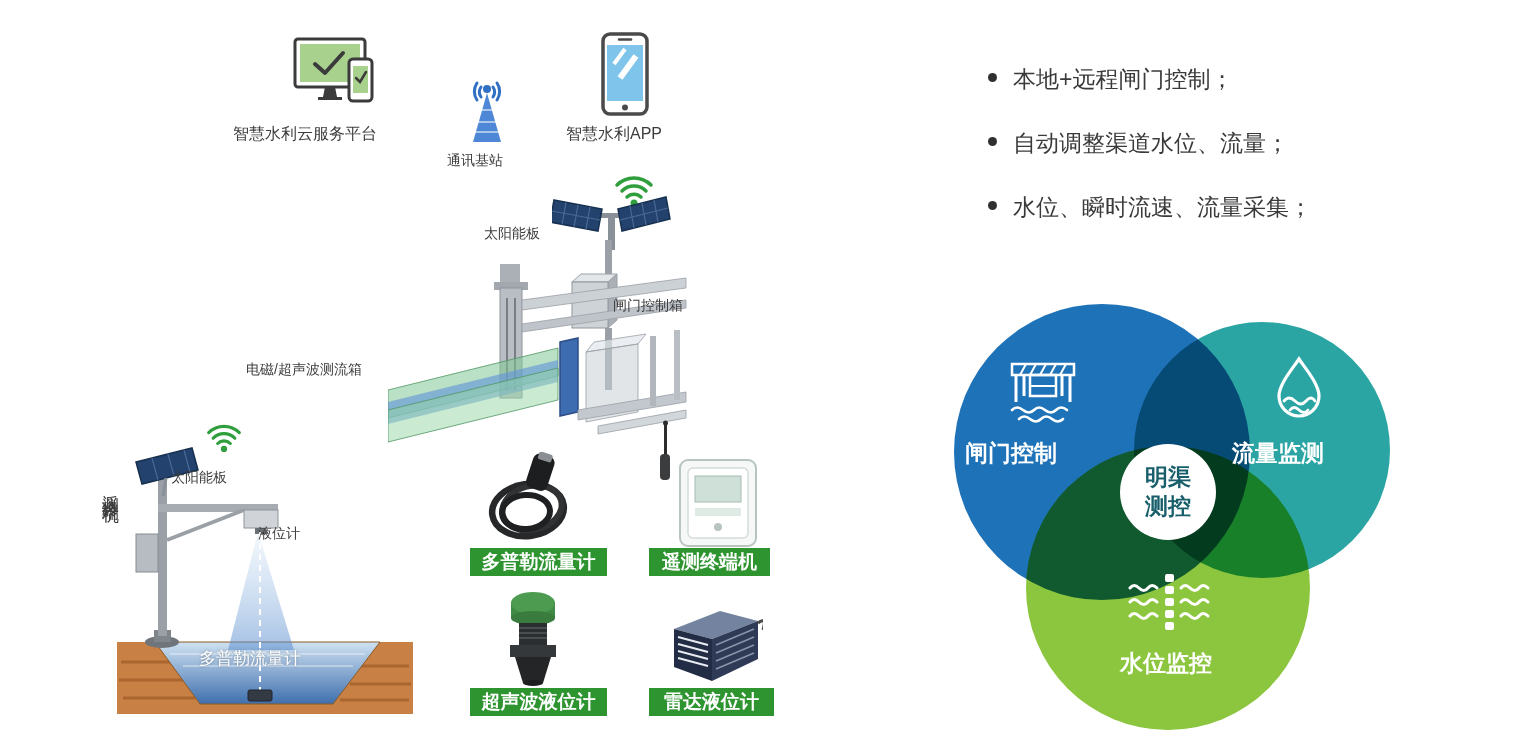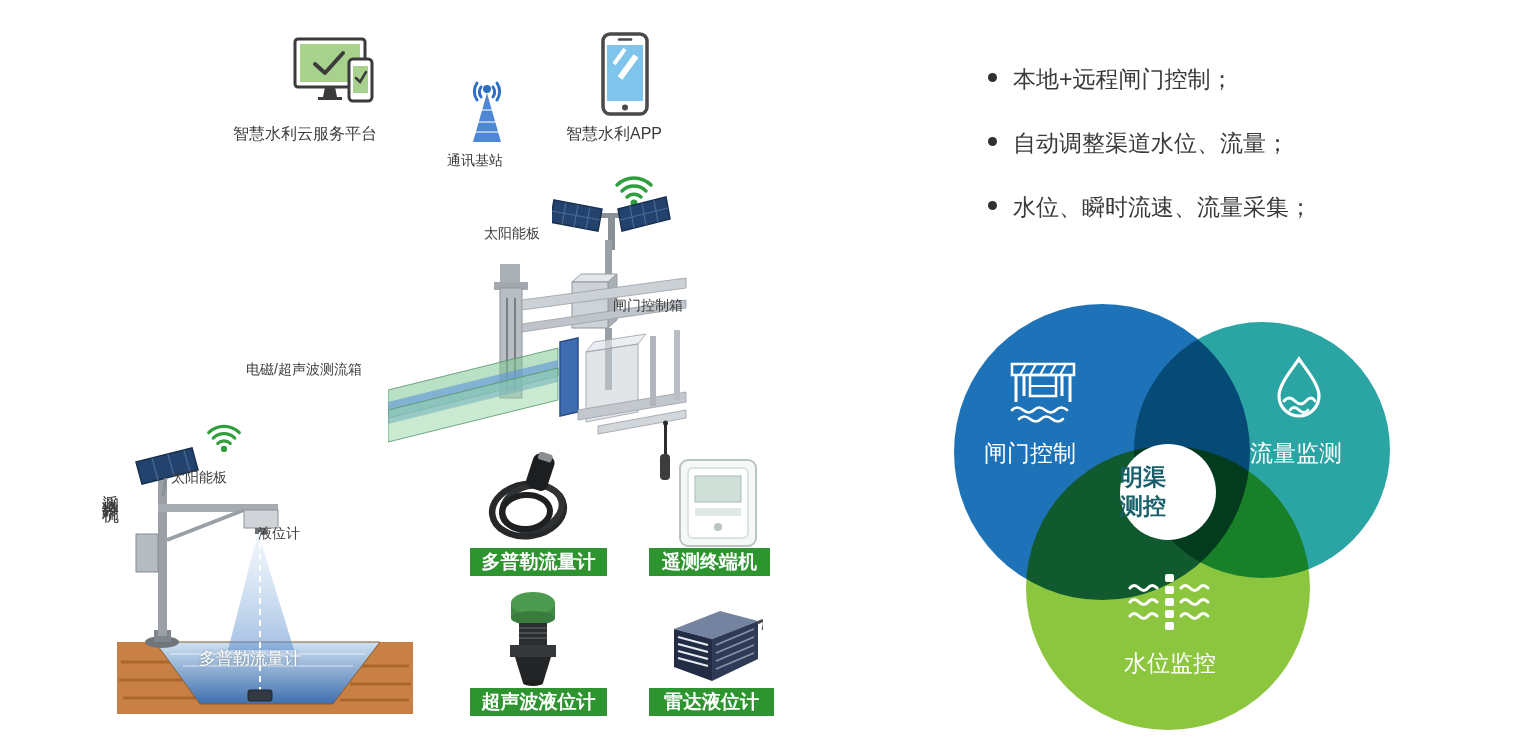--- a/index.html
+++ b/index.html
@@ -14,23 +14,23 @@
   .green-tag { position:absolute; height:28px; line-height:28px; background:#2e9430; color:#fff; font-size:19px; font-weight:bold; text-align:center; white-space:nowrap; }
   .features { position:absolute; left:985px; top:48px; width:460px; list-style:none; }
   .features li { position:relative; padding-left:28px; font-size:23px; color:#3a3a3a; margin-bottom:33px; white-space:nowrap;margin-top:16px; }
   .features li::before { content:""; position:absolute; left:3px; top:9px; width:9px; height:9px; border-radius:50%; background:#2f2f2f; }
   .venn { position:absolute; left:950px; top:300px; width:445px; height:440px; isolation:isolate; }
   .vcircle { position:absolute; border-radius:50%; mix-blend-mode:multiply; }
   .vc-blue { left:4px; top:4px; width:296px; height:296px; background:#1e73b8; }
   .vc-teal { left:184px; top:22px; width:256px; height:256px; background:#2aa5a3; }
   .vc-green { left:76px; top:146px; width:284px; height:284px; background:#8cc63f; }
   .vcenter { position:absolute; left:170px; top:144px; width:96px; height:96px; border-radius:50%; background:#ffffff;
-             display:flex; flex-direction:column; align-items:flex-start; justify-content:center; z-index:5;
+             display:flex; flex-direction:column; align-items:center; justify-content:center; z-index:5;
              color:#185f6b; font-size:23px; font-weight:bold; line-height:1.25; }
-  .vlabel { position:absolute; color:#ffffff; font-size:23px; font-weight:normal; text-align:center; z-index:4; white-space:nowrap; }
+  .vlabel { position:absolute; color:#ffffff; font-size:23px; font-weight:bold; z-index:4; white-space:nowrap; }
 </style>
 </head>
 <body>
 
 <div class="page">
 
   <svg class="abs" style="left:292px;top:36px" width="90" height="70" viewBox="0 0 90 70">
     <rect x="3" y="3" width="70" height="48" rx="3" fill="#ffffff" stroke="#3b3b3b" stroke-width="3"></rect>
     <rect x="8" y="8" width="60" height="38" fill="#a9d18e"></rect>
     <polyline points="23,28 33,37 51,17" fill="none" stroke="#3b3b3b" stroke-width="4" stroke-linecap="round" stroke-linejoin="round"></polyline>

